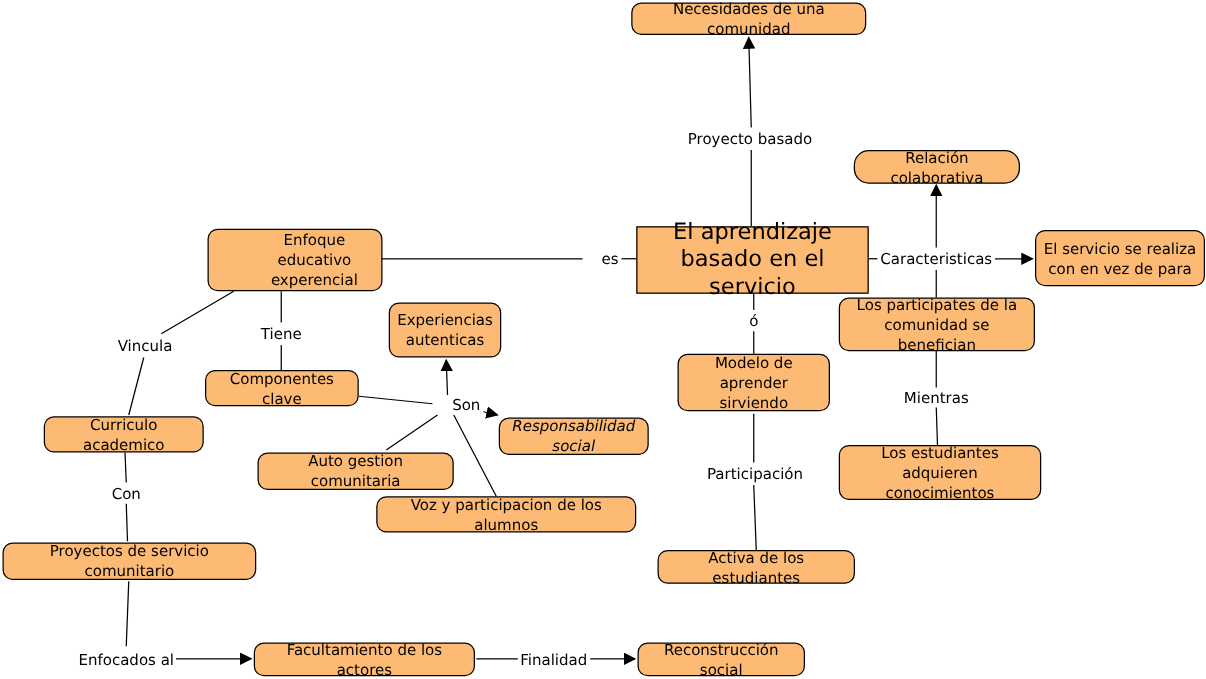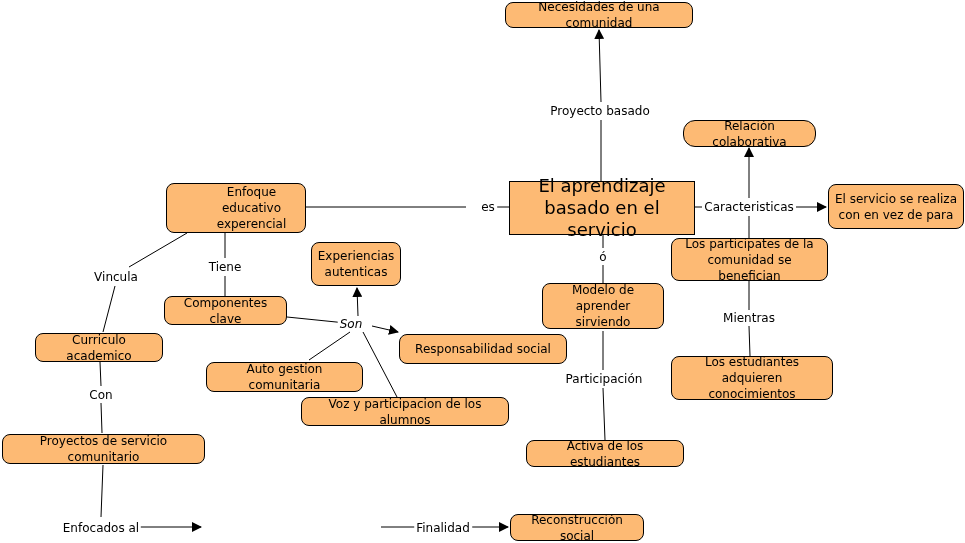--- a/index.html
+++ b/index.html
@@ -77,32 +77,33 @@
   <div class="node" style="left:671px; top:356px; width:162px; height:44px;">Los estudiantes adquieren
 conocimientos</div>
   <div class="node" style="left:542px; top:283px; width:122px; height:46px;">Modelo de
 aprender sirviendo</div>
   <div class="node" style="left:526px; top:440px; width:158px; height:27px;">Activa de los estudiantes</div>
   <div class="node" style="left:166px; top:183px; width:140px; height:50px;padding-left:37px;">Enfoque educativo
 experencial</div>
   <div class="node" style="left:164px; top:296px; width:123px; height:29px;">Componentes clave</div>
   <div class="node" style="left:311px; top:242px; width:90px; height:44px;">Experiencias
 autenticas</div>
-  <div class="node" style="left:399px; top:334px; width:168px; height:30px;">Responsabilidad social</div>
+  <div class="node" style="left:399px; top:334px; width:120px; height:30px;font-style:italic;">Responsabilidad social</div>
   <div class="node" style="left:206px; top:362px; width:157px; height:30px;">Auto gestion comunitaria</div>
   <div class="node" style="left:301px; top:397px; width:208px; height:29px;">Voz y participacion de los alumnos</div>
   <div class="node" style="left:35px; top:333px; width:128px; height:29px;">Curriculo academico</div>
   <div class="node" style="left:2px; top:434px; width:203px; height:30px;text-align:center;">Proyectos de servicio comunitario</div>
+  <div class="node" style="left:203px; top:514px; width:177px; height:27px;">Facultamiento de los actores</div>
   <div class="node" style="left:510px; top:514px; width:134px; height:27px;">Reconstrucción social</div>
 
   <div class="lbl" style="left:600px; top:111px;">Proyecto basado</div>
   <div class="lbl" style="left:488px; top:207px;">es</div>
   <div class="lbl" style="left:749px; top:207px;">Caracteristicas</div>
   <div class="lbl" style="left:603px; top:257px;">ó</div>
   <div class="lbl" style="left:749px; top:318px;">Mientras</div>
   <div class="lbl" style="left:604px; top:379px;">Participación</div>
   <div class="lbl" style="left:225px; top:267px;">Tiene</div>
   <div class="lbl" style="left:116px; top:277px;">Vincula</div>
-  <div class="lbl" style="left:351px; top:324px;font-style:italic;">Son</div>
+  <div class="lbl" style="left:373px; top:324px;">Son</div>
   <div class="lbl" style="left:101px; top:395px;">Con</div>
   <div class="lbl" style="left:101px; top:528px;text-align:right;">Enfocados al</div>
   <div class="lbl" style="left:443px; top:528px;">Finalidad</div>
 </div>
 
 </body></html>

